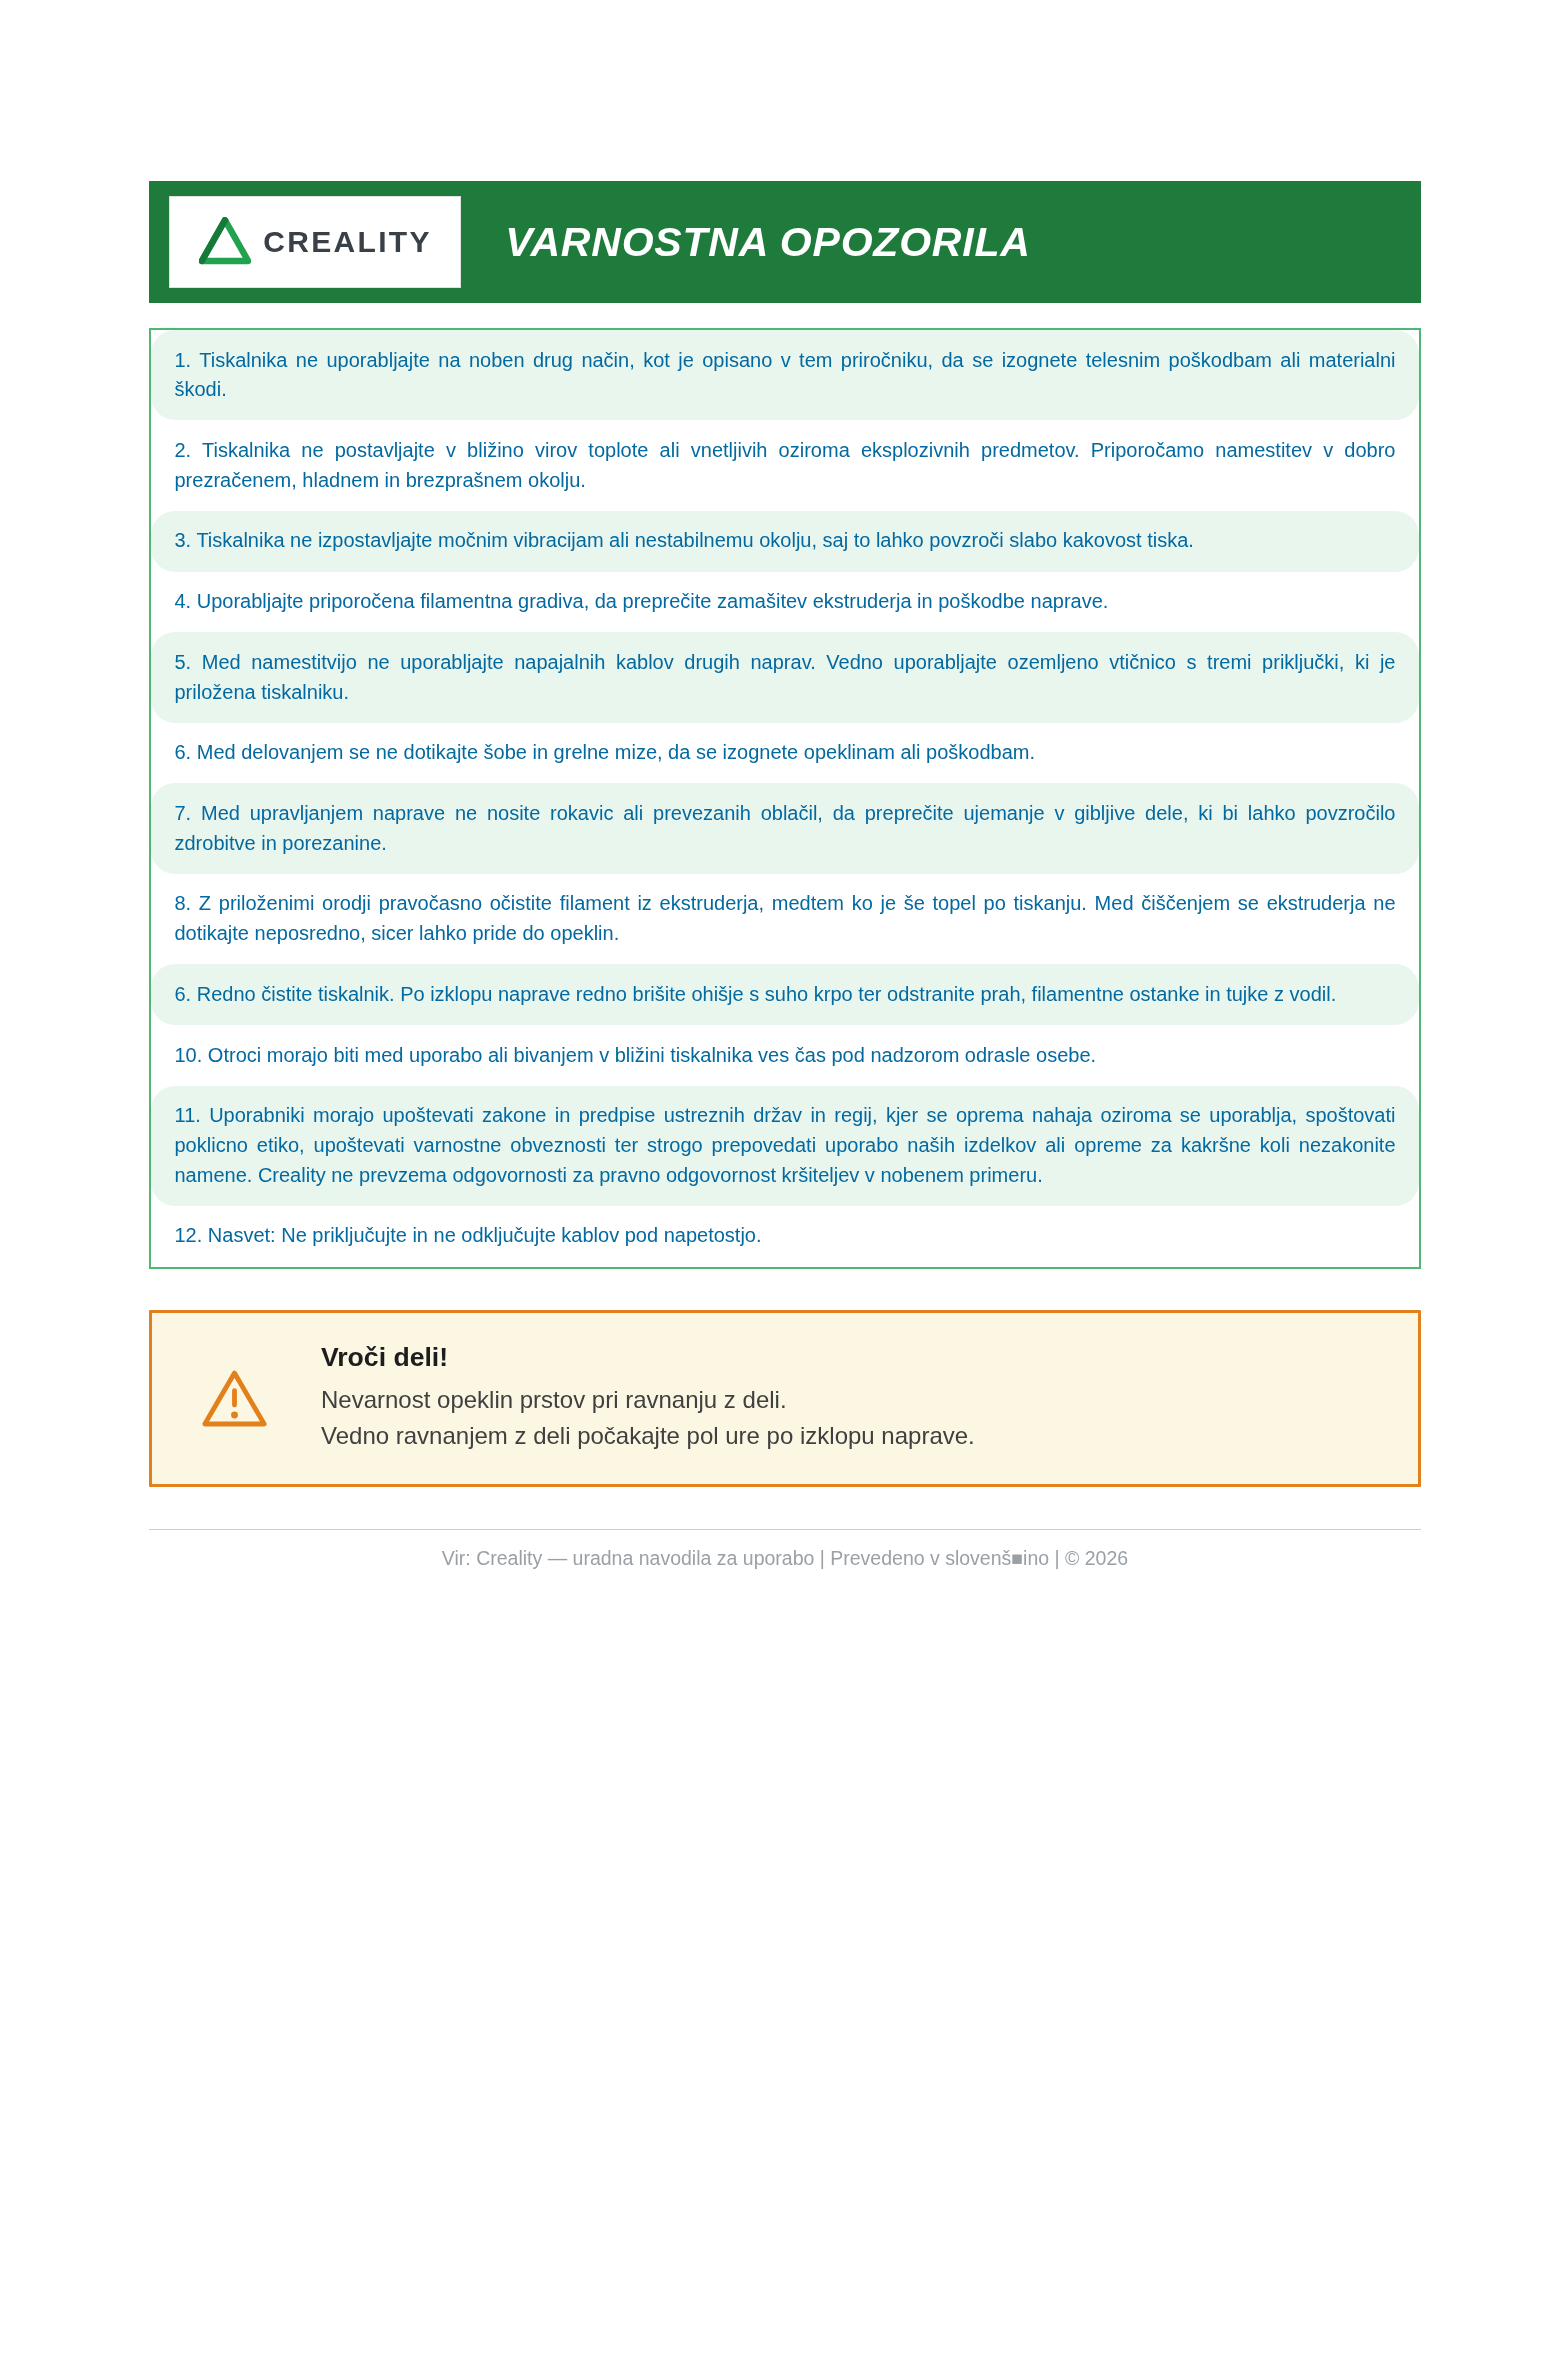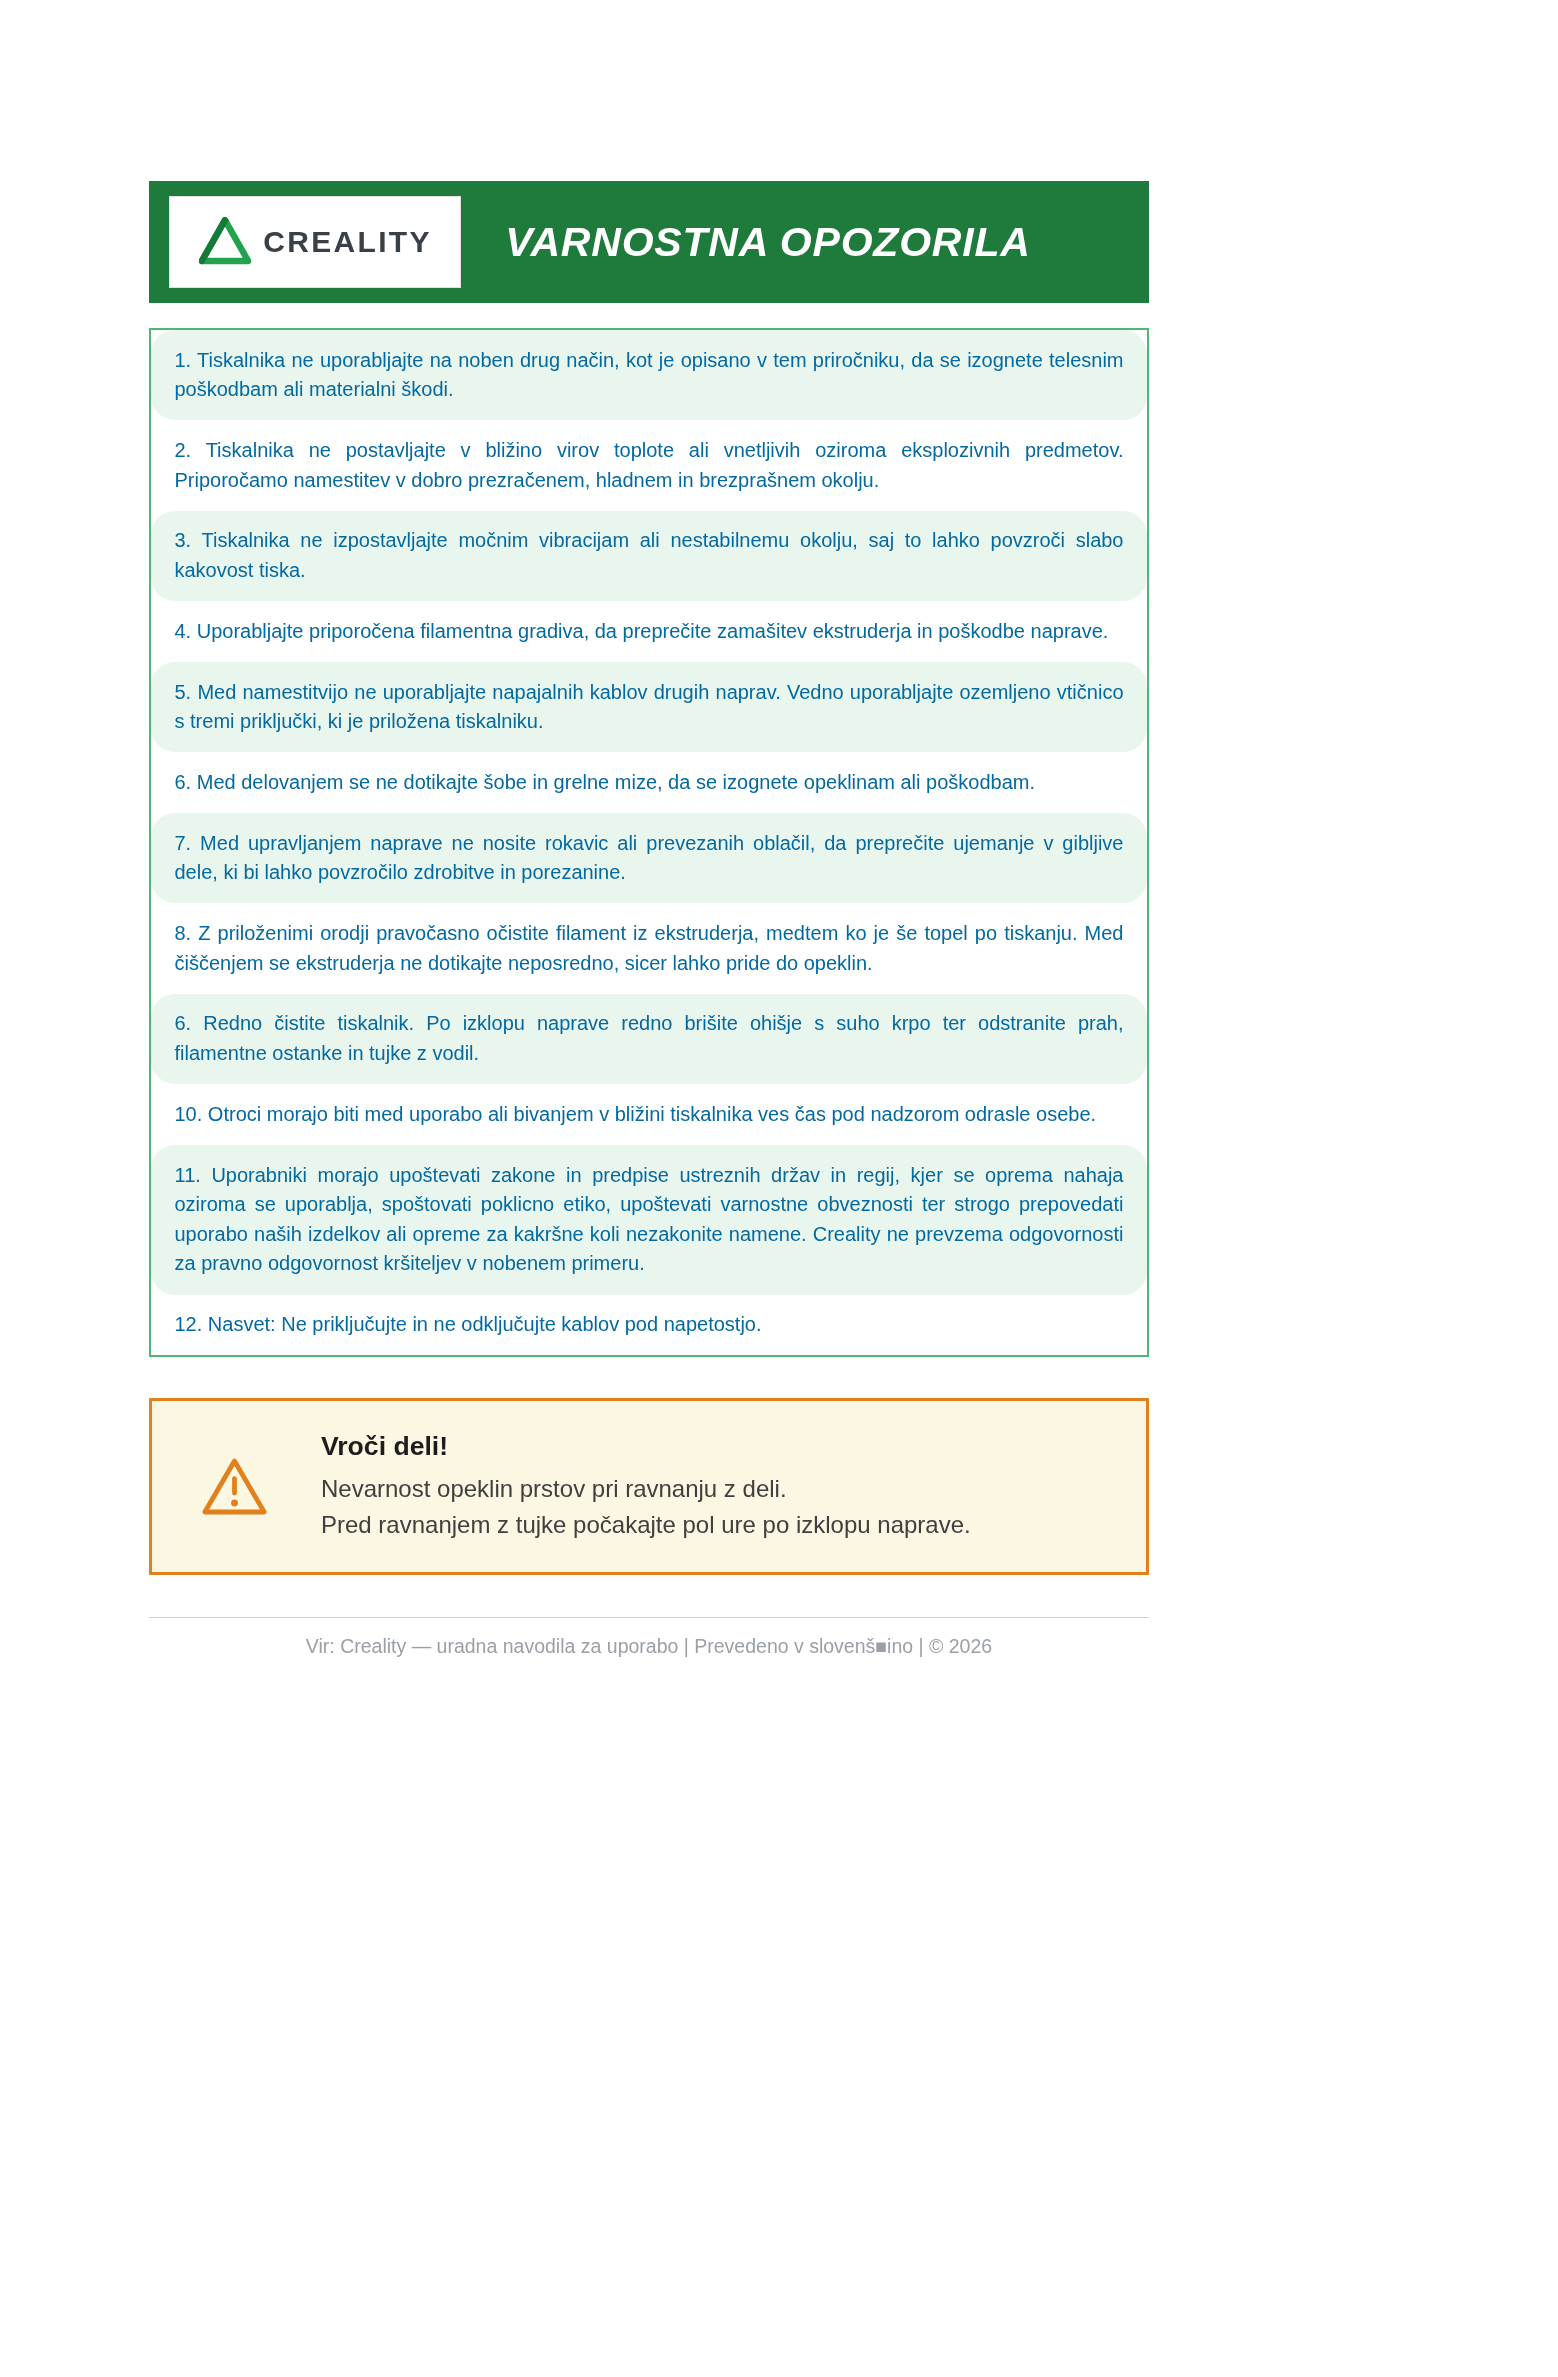--- a/index.html
+++ b/index.html
@@ -11,21 +11,21 @@
     color: #2b2b2b;
   }
   .page {
     position: relative;
     width: 1558px;
     height: 2377px;
     background: #ffffff;
     overflow: hidden;
   }
   .content {
-    width: 1000px;
+    width: 1272px;
     margin-left: 149px;
   }
 
   
   .header {
     margin-top: 181px;
     height: 122px;
     background: #1e7b3c;
     display: flex;
     align-items: center;
@@ -157,21 +157,21 @@
       <div class="warning-icon-wrap">
         <svg width="69" height="63" viewBox="0 0 100 90" aria-hidden="true">
           <path d="M50 8 L93 82 H7 Z" fill="none" stroke="#e2811c" stroke-width="7" stroke-linejoin="round"></path>
           <rect x="46.5" y="30" width="7" height="28" rx="3.5" fill="#e2811c"></rect>
           <circle cx="50" cy="69" r="5" fill="#e2811c"></circle>
         </svg>
       </div>
       <div>
         <div class="warning-title">Vroči deli!</div>
         <div class="warning-line">Nevarnost opeklin prstov pri ravnanju z deli.</div>
-        <div class="warning-line">Pred ravnanjem z tujke počakajte pol ure po izklopu naprave.</div>
+        <div class="warning-line">Vedno ravnanjem z deli počakajte pol ure po izklopu naprave.</div>
       </div>
     </div>
 
     <hr class="footer-divider">
     <div class="footer-text">Vir: Creality — uradna navodila za uporabo | Prevedeno v slovenš■ino | © 2026</div>
 
   </div>
 </div>
 
 

